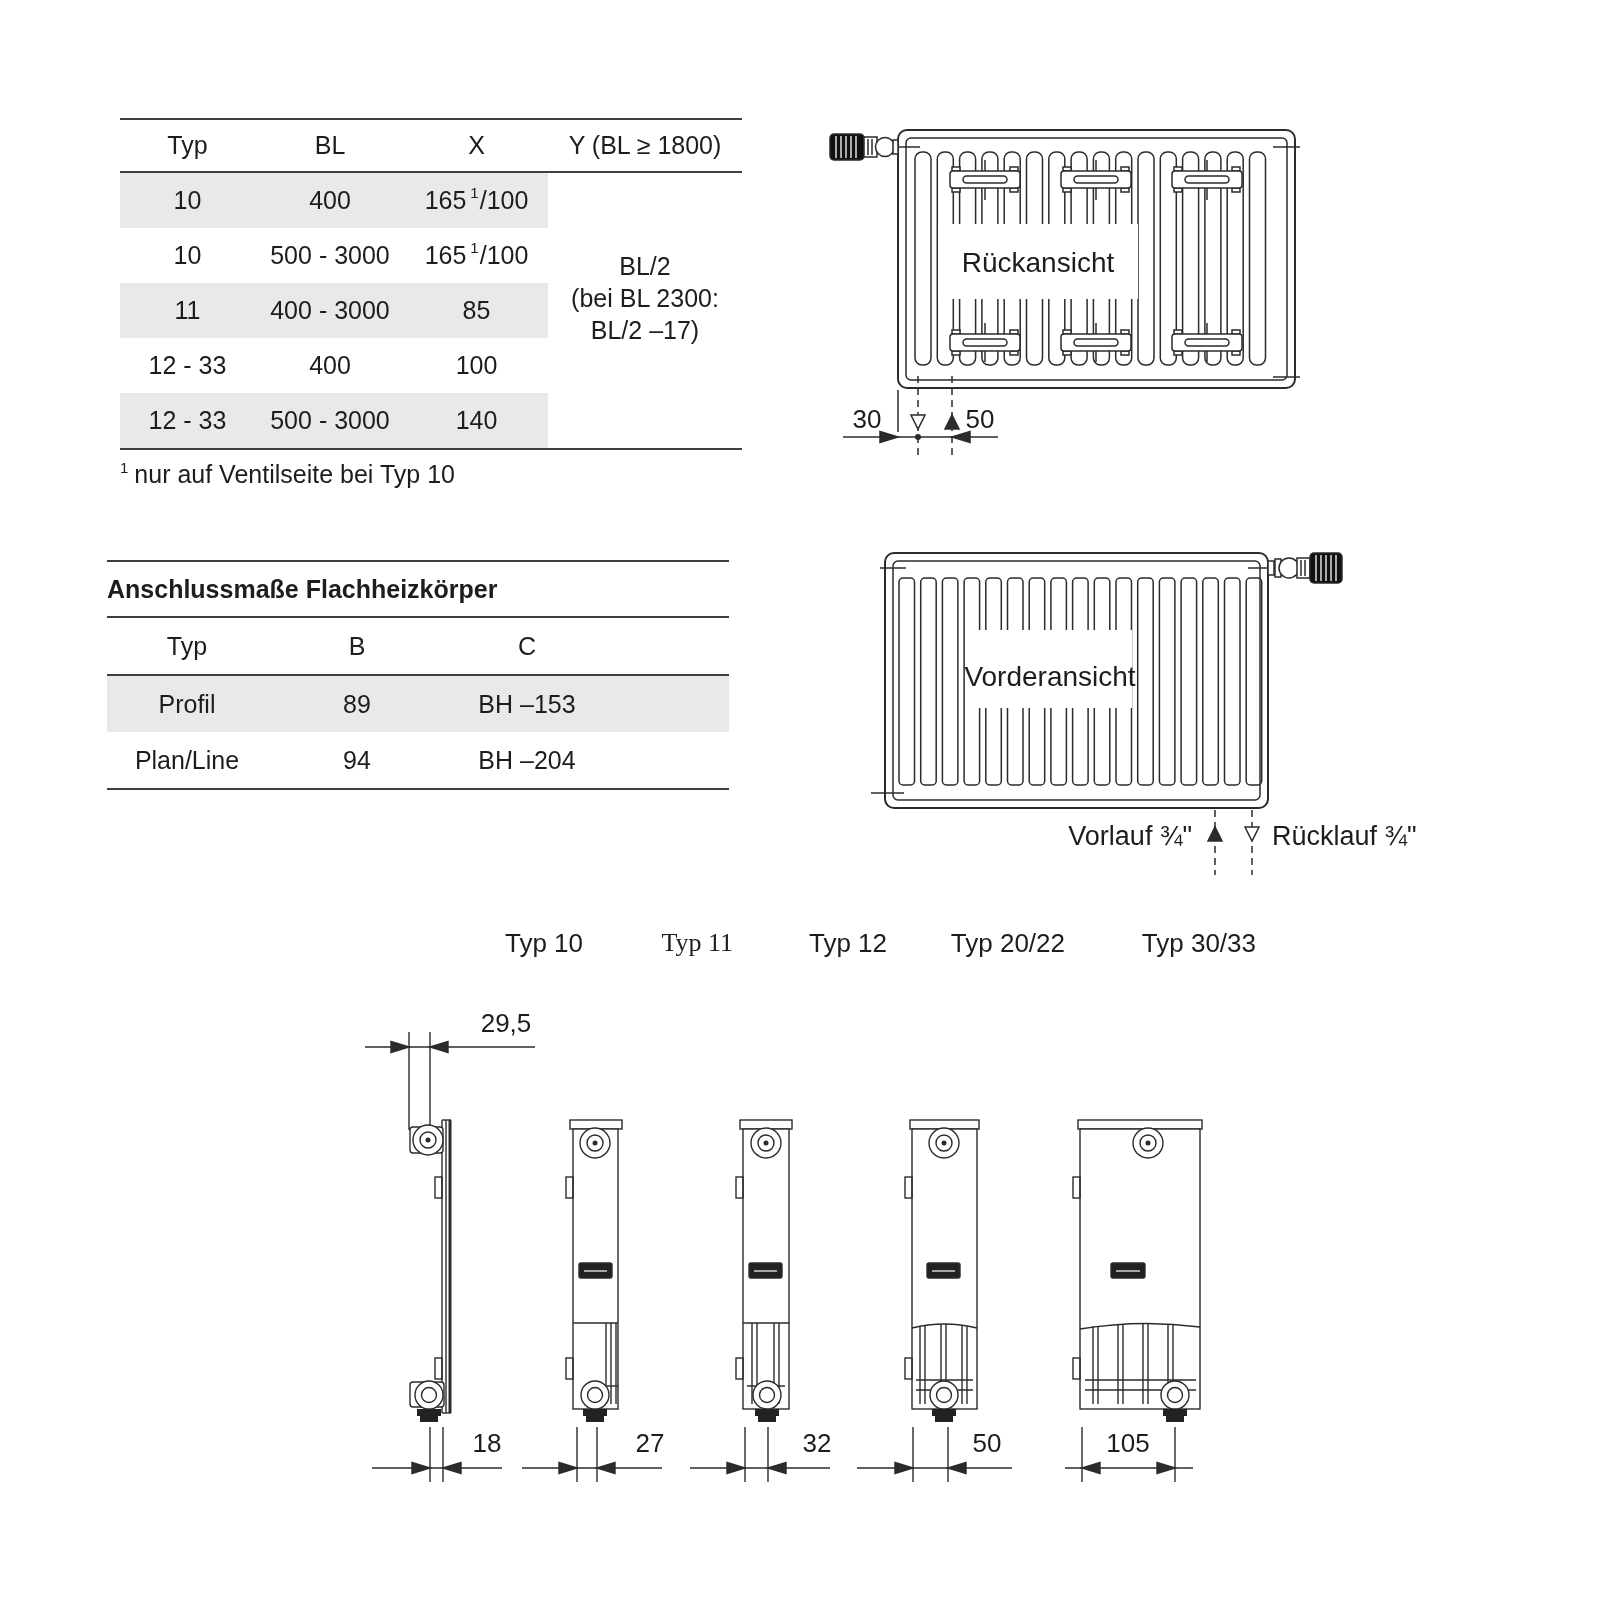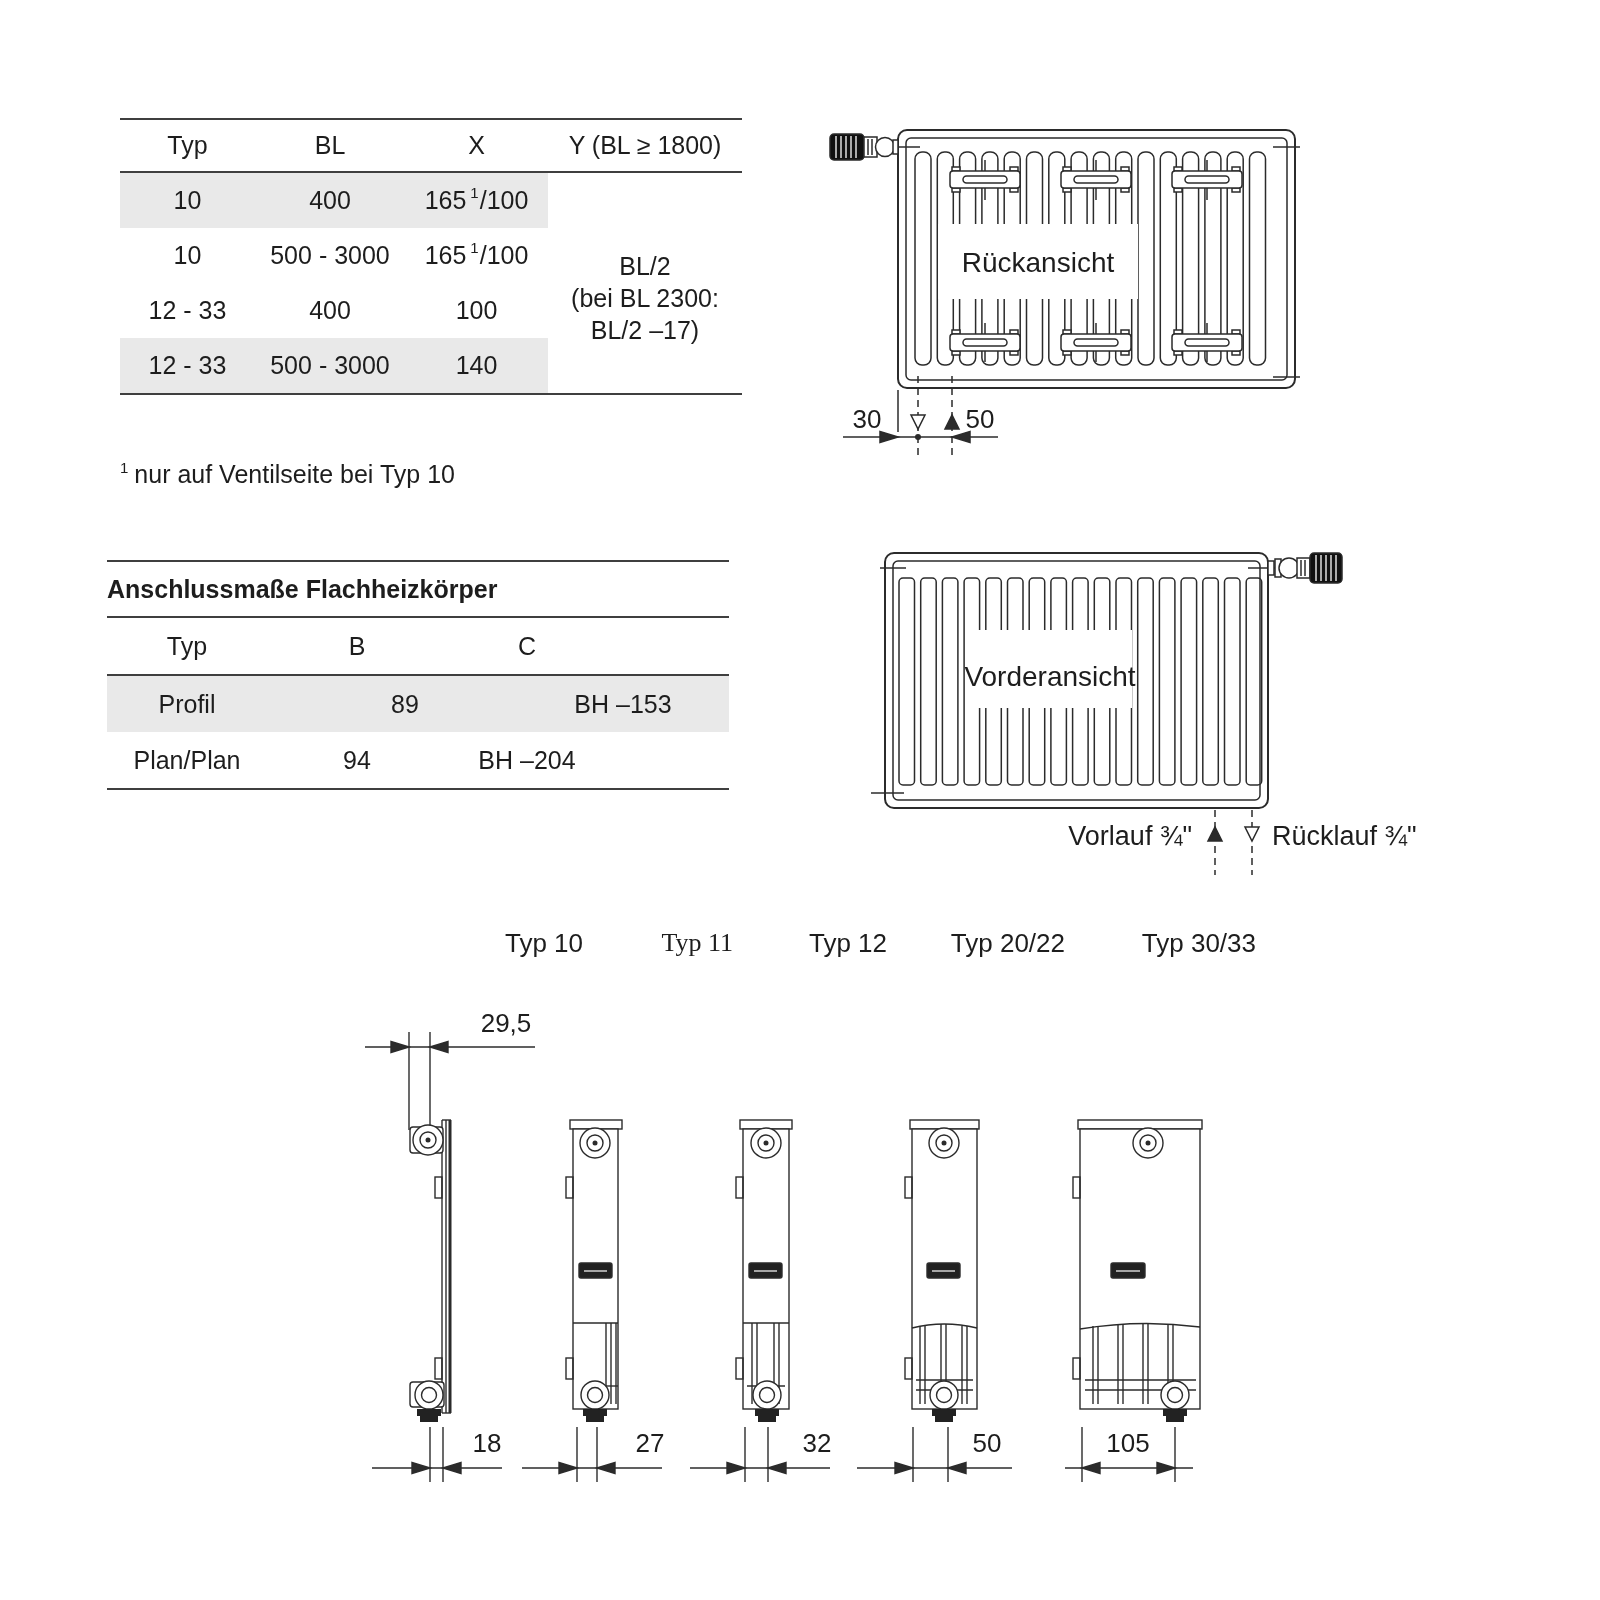--- a/index.html
+++ b/index.html
@@ -25,21 +25,21 @@
   .footnote sup { font-size:15px; position:relative; top:-1px; margin-right:6px; }
 
   
   .t2 { left:107px; top:560px; width:622px; font-size:25px; }
   .t2-title { height:58px; display:flex; align-items:center; font-weight:bold;
               border-top:2px solid #3f3f3f; border-bottom:2px solid #3f3f3f; }
   .t2-header { display:grid; grid-template-columns:160px 180px 160px 122px; height:58px;
                border-bottom:2px solid #3f3f3f; }
   .t2-header > div, .t2-row > div { display:flex; align-items:center; justify-content:center; }
   .t2-row { display:grid; grid-template-columns:160px 180px 160px 122px; height:56px; }
-  .t2-row.shaded { background:#e9e9e9;gap:48px; }
+  .t2-row.shaded { background:#e9e9e9; }
   .t2-bottom { border-bottom:2px solid #3f3f3f; }
 
   
   svg { overflow:visible; }
   svg text { font-family:"Liberation Sans", sans-serif; fill:#1d1d1d; }
   .type-label { top:928px; width:220px; text-align:right; font-size:26px; }
 </style>
 </head>
 <body>
 
@@ -64,20 +64,28 @@
     <div class="t1-row">
       <div class="c1">10</div>
       <div class="c2">500 - 3000</div>
       <div class="c3">
           <span>165</span>
           <span class="xsup">1</span>
           <span>/100</span>
         </div>
       <div class="c4"></div>
     </div>
+    <div class="t1-row shaded">
+      <div class="c1">11</div>
+      <div class="c2">400 - 3000</div>
+      <div class="c3">
+          <span>85</span>
+        </div>
+      <div class="c4"></div>
+    </div>
     <div class="t1-row">
       <div class="c1">12 - 33</div>
       <div class="c2">400</div>
       <div class="c3">
           <span>100</span>
         </div>
       <div class="c4"></div>
     </div>
     <div class="t1-row shaded">
       <div class="c1">12 - 33</div>
@@ -106,21 +114,21 @@
     <div></div>
   </div>
   <div class="t2-bottom">
     <div class="t2-row shaded">
       <div>Profil</div>
       <div>89</div>
       <div>BH –153</div>
       <div></div>
     </div>
     <div class="t2-row">
-      <div>Plan/Plan</div>
+      <div>Plan/Line</div>
       <div>94</div>
       <div>BH –204</div>
       <div></div>
     </div>
   </div>
 </div>
 
 <svg class="abs" style="left:810px; top:112px;" width="500" height="360" viewBox="0 0 500 360">
   <g stroke="#2b2b2b" fill="none" stroke-width="1.5">
 

